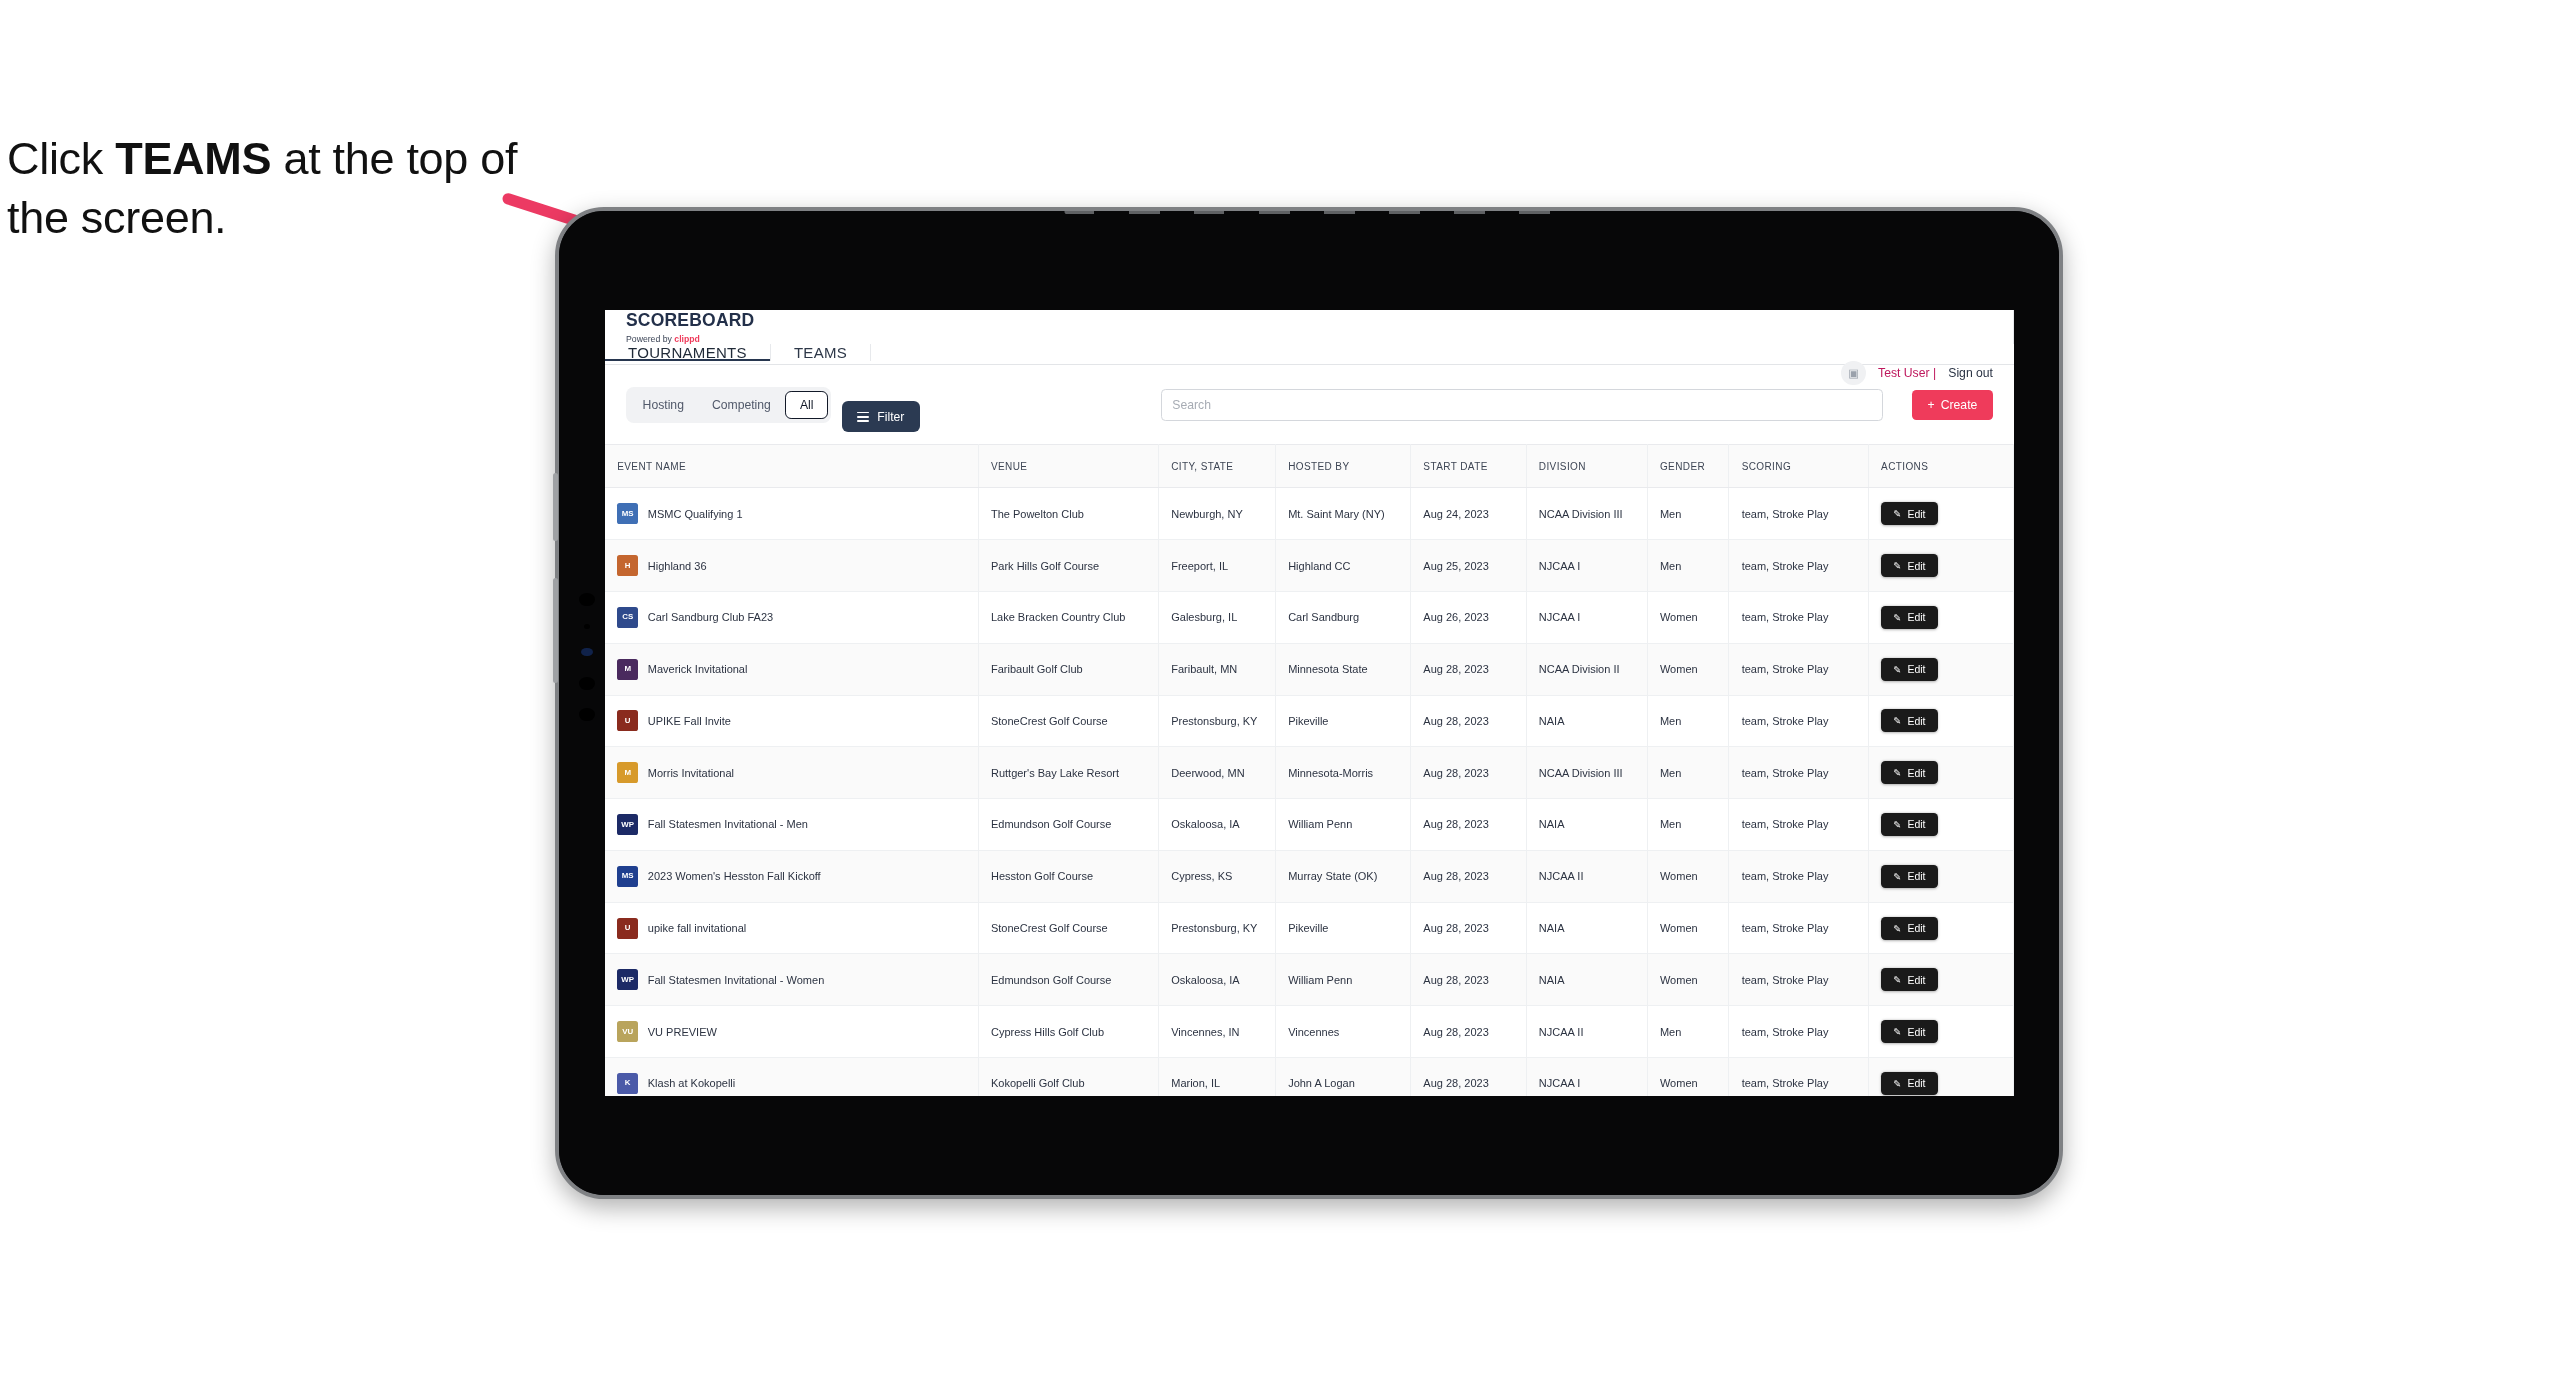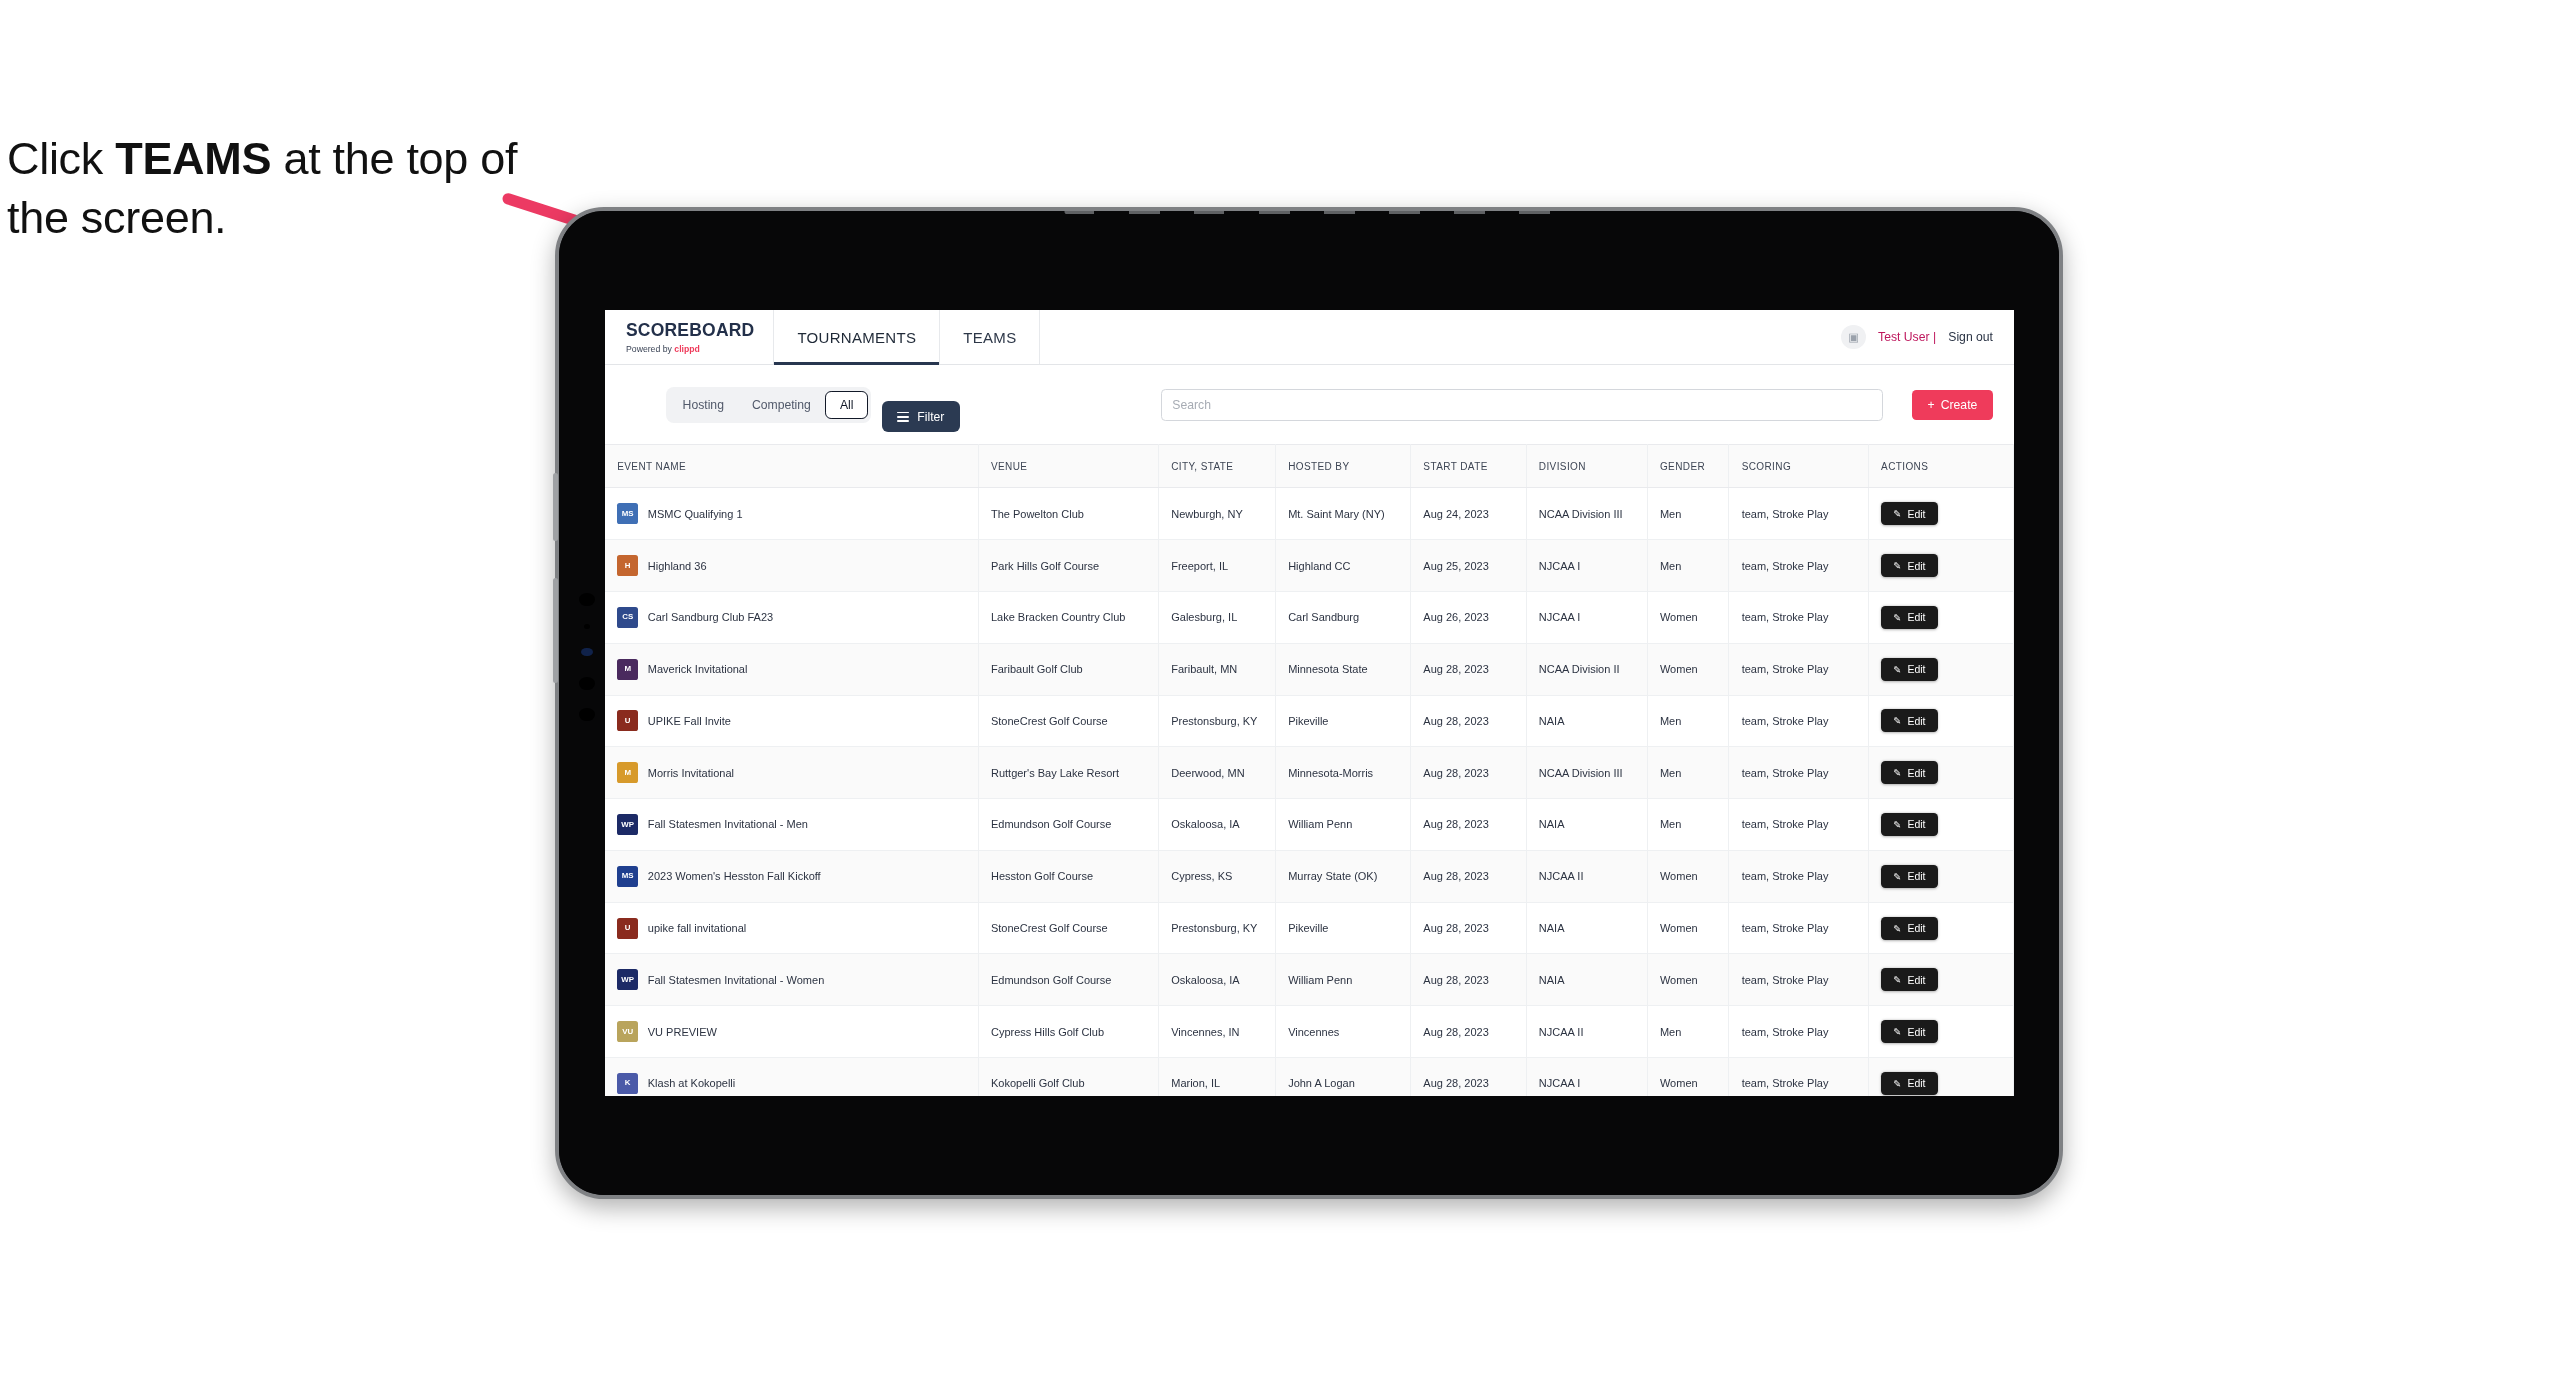--- a/index.html
+++ b/index.html
@@ -52,21 +52,21 @@
 
   
   .screen{
     position:absolute;left:46px;top:99px;width:1409px;height:786px;
     background:#ffffff;overflow:hidden;
   }
 
   
   .appbar{
     height:54px;background:#fff;border-bottom:0.9px solid #e3e5e8;
-    display:flex;align-items:stretch;position:relative;
+    display:flex;align-items:stretch;position:relative;flex-direction:column;
   }
   .brand{
     display:flex;flex-direction:column;justify-content:center;
     padding:0 19px 0 21px;border-right:0.9px solid #e7e9ec;min-width:127px;
   }
   .brand-name{
     font-size:17.5px;font-weight:bold;color:#23304a;letter-spacing:0.2px;
     font-family:"Liberation Sans", sans-serif;transform:scaleY(1.08);
   }
   .brand-sub{font-size:8.7px;color:#3a4355;margin-top:2.6px;}
@@ -89,21 +89,21 @@
     display:flex;align-items:center;justify-content:center;color:#9aa1ab;font-size:11.4px;
   }
   .user-name{font-size:12.2px;color:#be185d;}
   .signout{font-size:12.2px;color:#2a3344;cursor:pointer;}
 
   
   .toolbar{
     display:flex;align-items:center;padding:12.2px 21px 12.2px 21px;gap:10.5px;background:#fff;
   }
   .segment{
-    display:flex;align-items:center;background:#f1f2f4;border-radius:7.9px;padding:2.6px;height:31px;margin-left:40px;
+    display:flex;align-items:center;background:#f1f2f4;border-radius:7.9px;padding:2.6px;height:31px;
   }
   .seg-item{
     padding:0 14px;height:26px;display:flex;align-items:center;
     font-size:12.2px;color:#51596a;border-radius:6.1px;cursor:pointer;
   }
   .seg-item.active{
     background:#fff;color:#111827;border:1.3px solid #111827;font-weight:normal;
   }
   .filter-btn{
     display:flex;align-items:center;gap:7.9px;background:#2b3a52;color:#fff;

